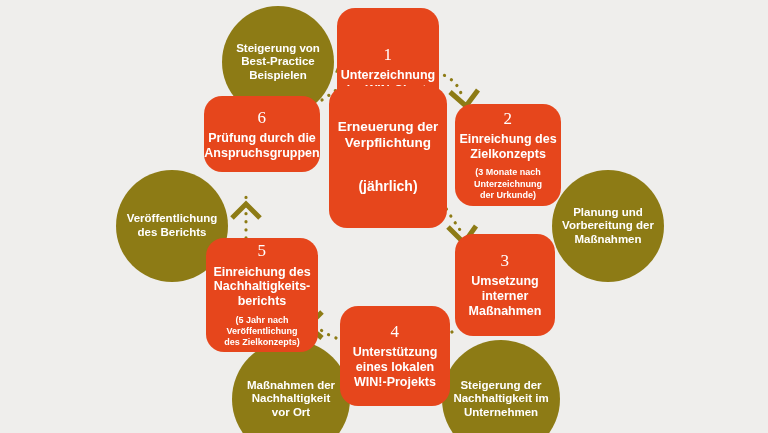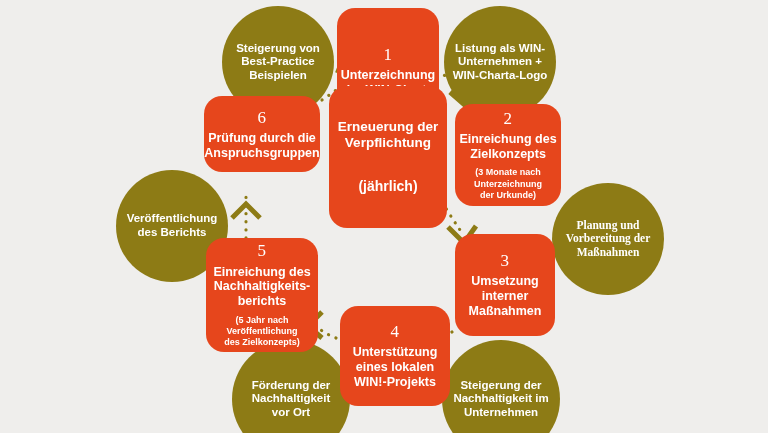--- a/index.html
+++ b/index.html
@@ -127,40 +127,35 @@
     <path class="dotline" d="M 322 100 C 334 92 342 86 350 78"></path>
     <polyline class="chev" points="336,70 352,76 346,92"></polyline>
   </svg>
 
   <div class="node circle" style="left:222px; top:6px; width:112px; height:112px;">
     <div class="title">Steigerung von
 Best-Practice
 Beispielen</div>
   </div>
 
-  <div class="node circle" style="left:444px; top:6px; width:112px; height:112px;">
-    <div class="title">Listung als WIN-
-Unternehmen +
-WIN-Charta-Logo</div>
-  </div>
-
-  <div class="node circle" style="left:552px; top:183px; width:112px; height:112px;font-family:Liberation Serif, serif;">
+
+  <div class="node circle" style="left:552px; top:170px; width:112px; height:112px;">
     <div class="title">Planung und
 Vorbereitung der
 Maßnahmen</div>
   </div>
 
   <div class="node circle" style="left:442px; top:340px; width:118px; height:118px;">
     <div class="title">Steigerung der
 Nachhaltigkeit im
 Unternehmen</div>
   </div>
 
   <div class="node circle" style="left:232px; top:340px; width:118px; height:118px;">
-    <div class="title">Förderung der
+    <div class="title">Maßnahmen der
 Nachhaltigkeit
 vor Ort</div>
   </div>
 
   <div class="node circle" style="left:116px; top:170px; width:112px; height:112px;">
     <div class="title">Veröffentlichung
 des Berichts</div>
   </div>
 
   <div class="node step" style="left:337px; top:8px; width:102px; height:126px;">

